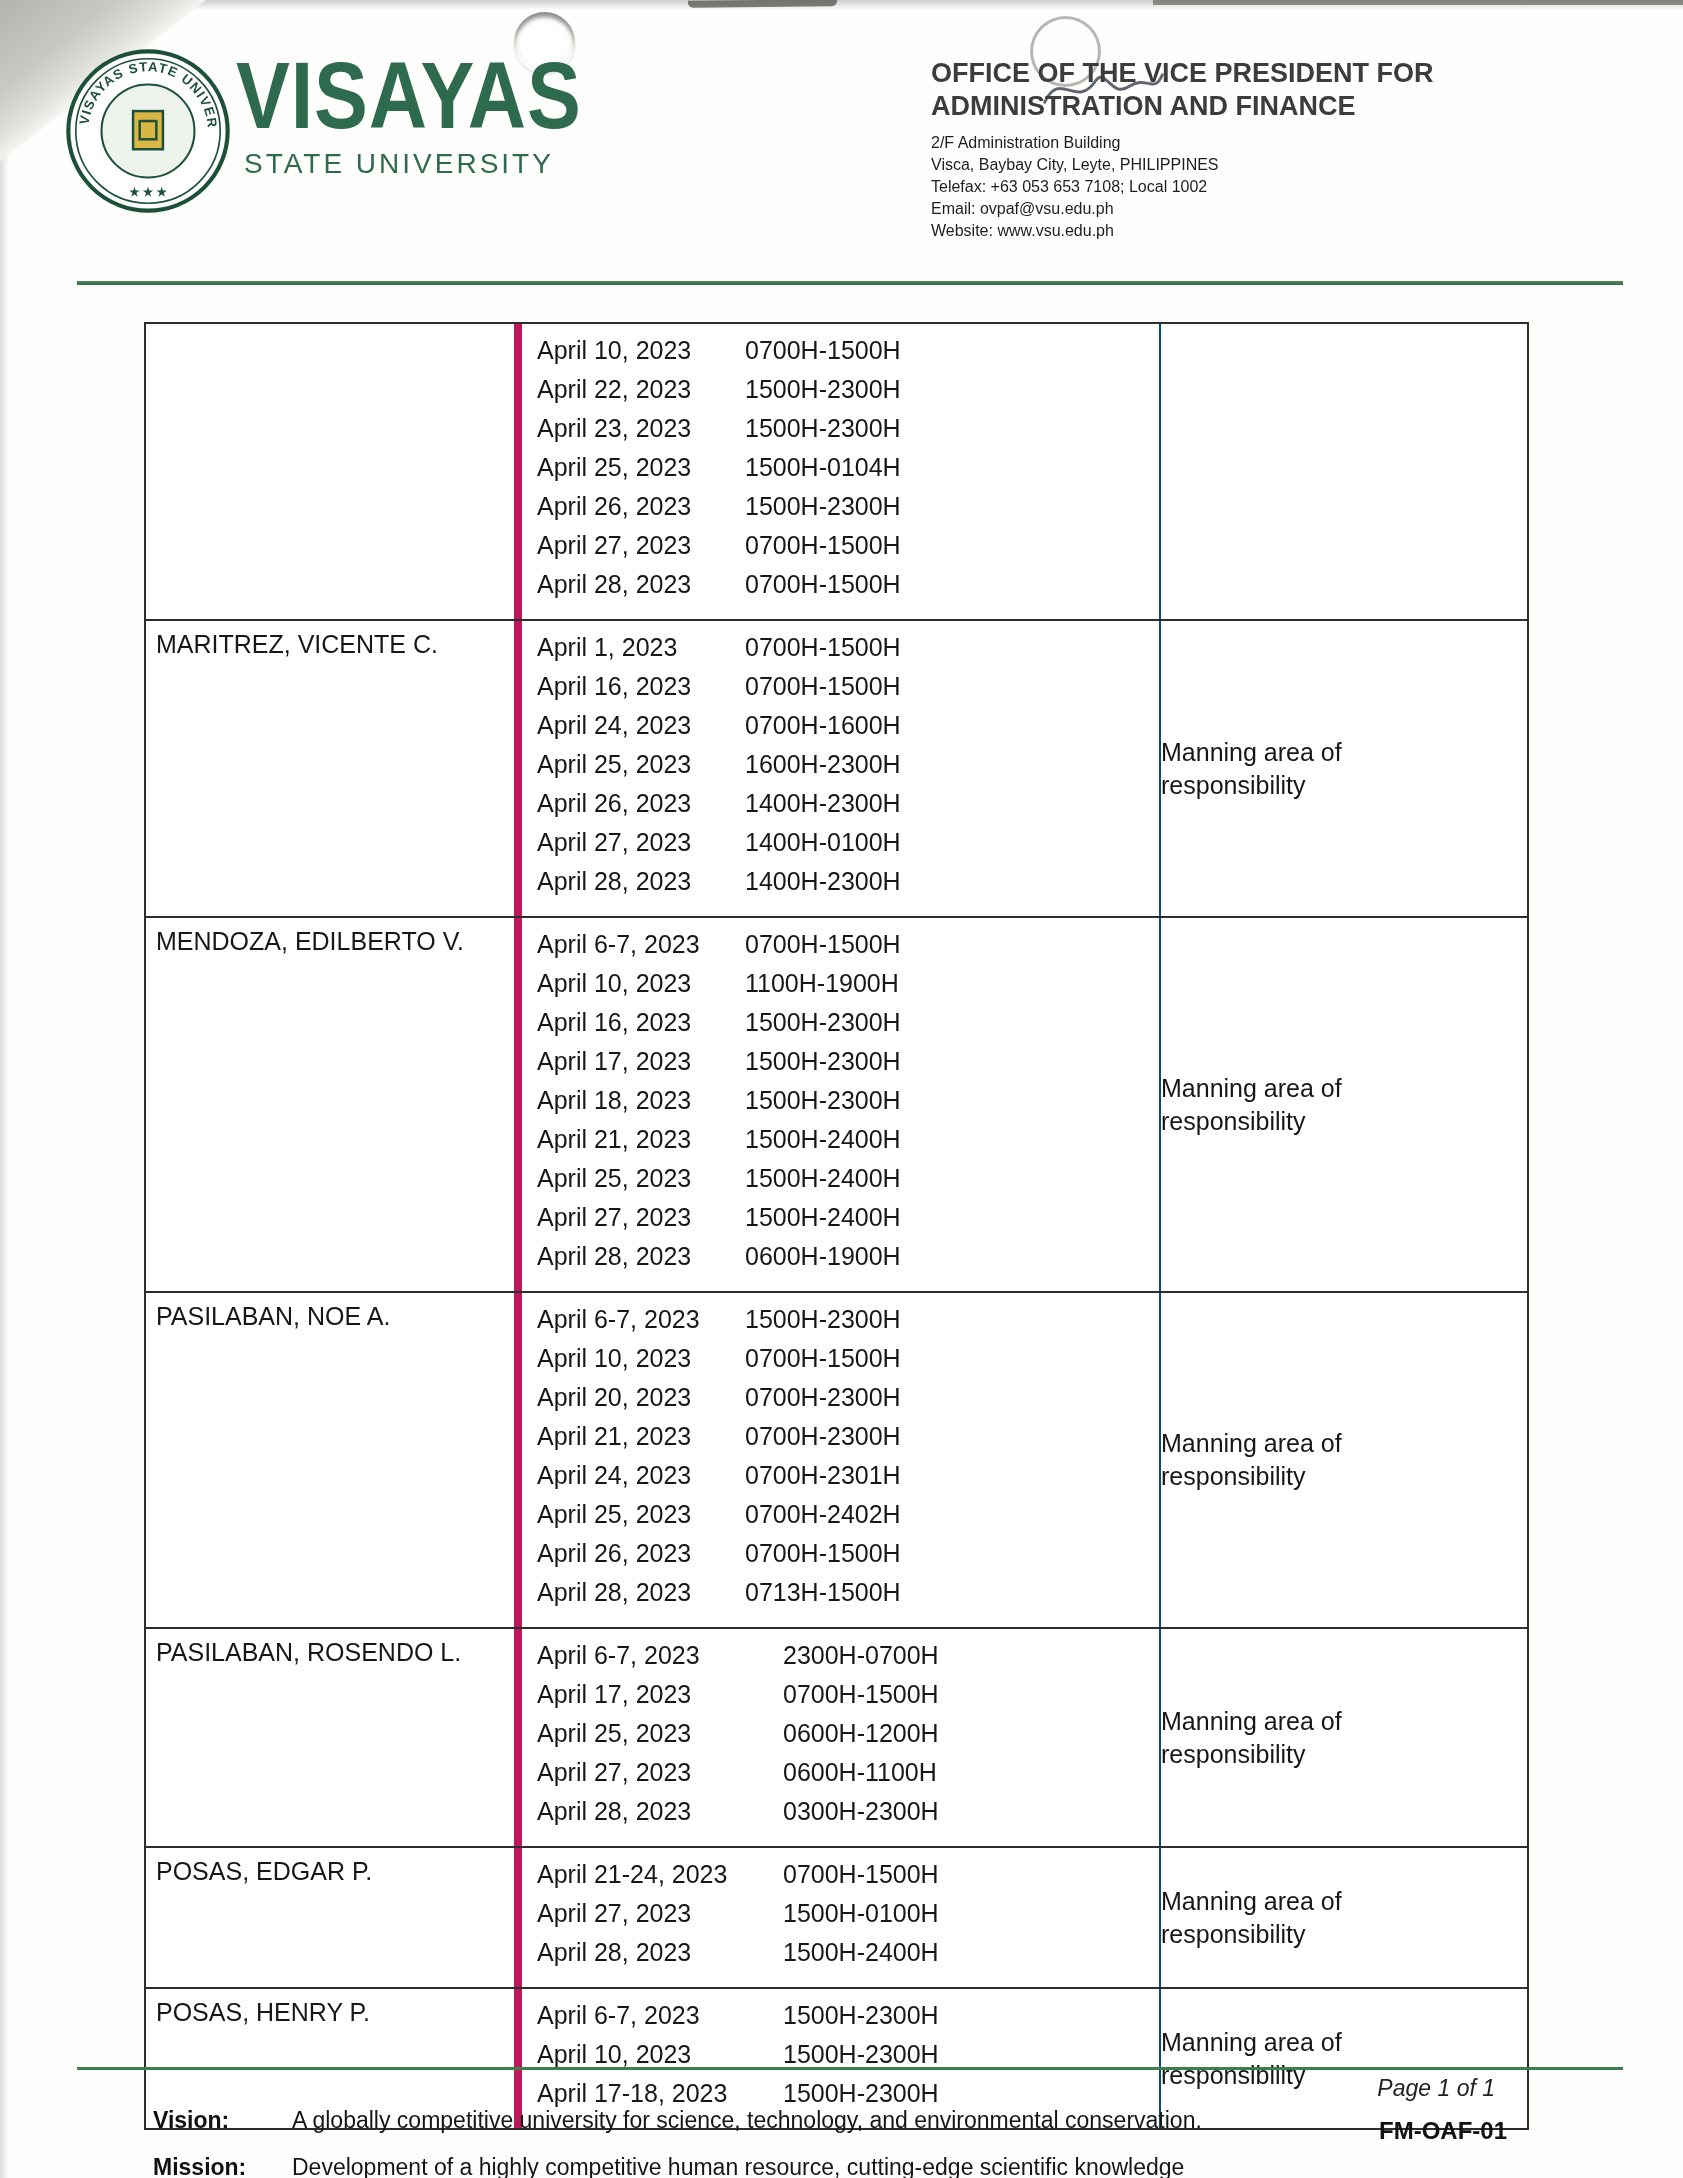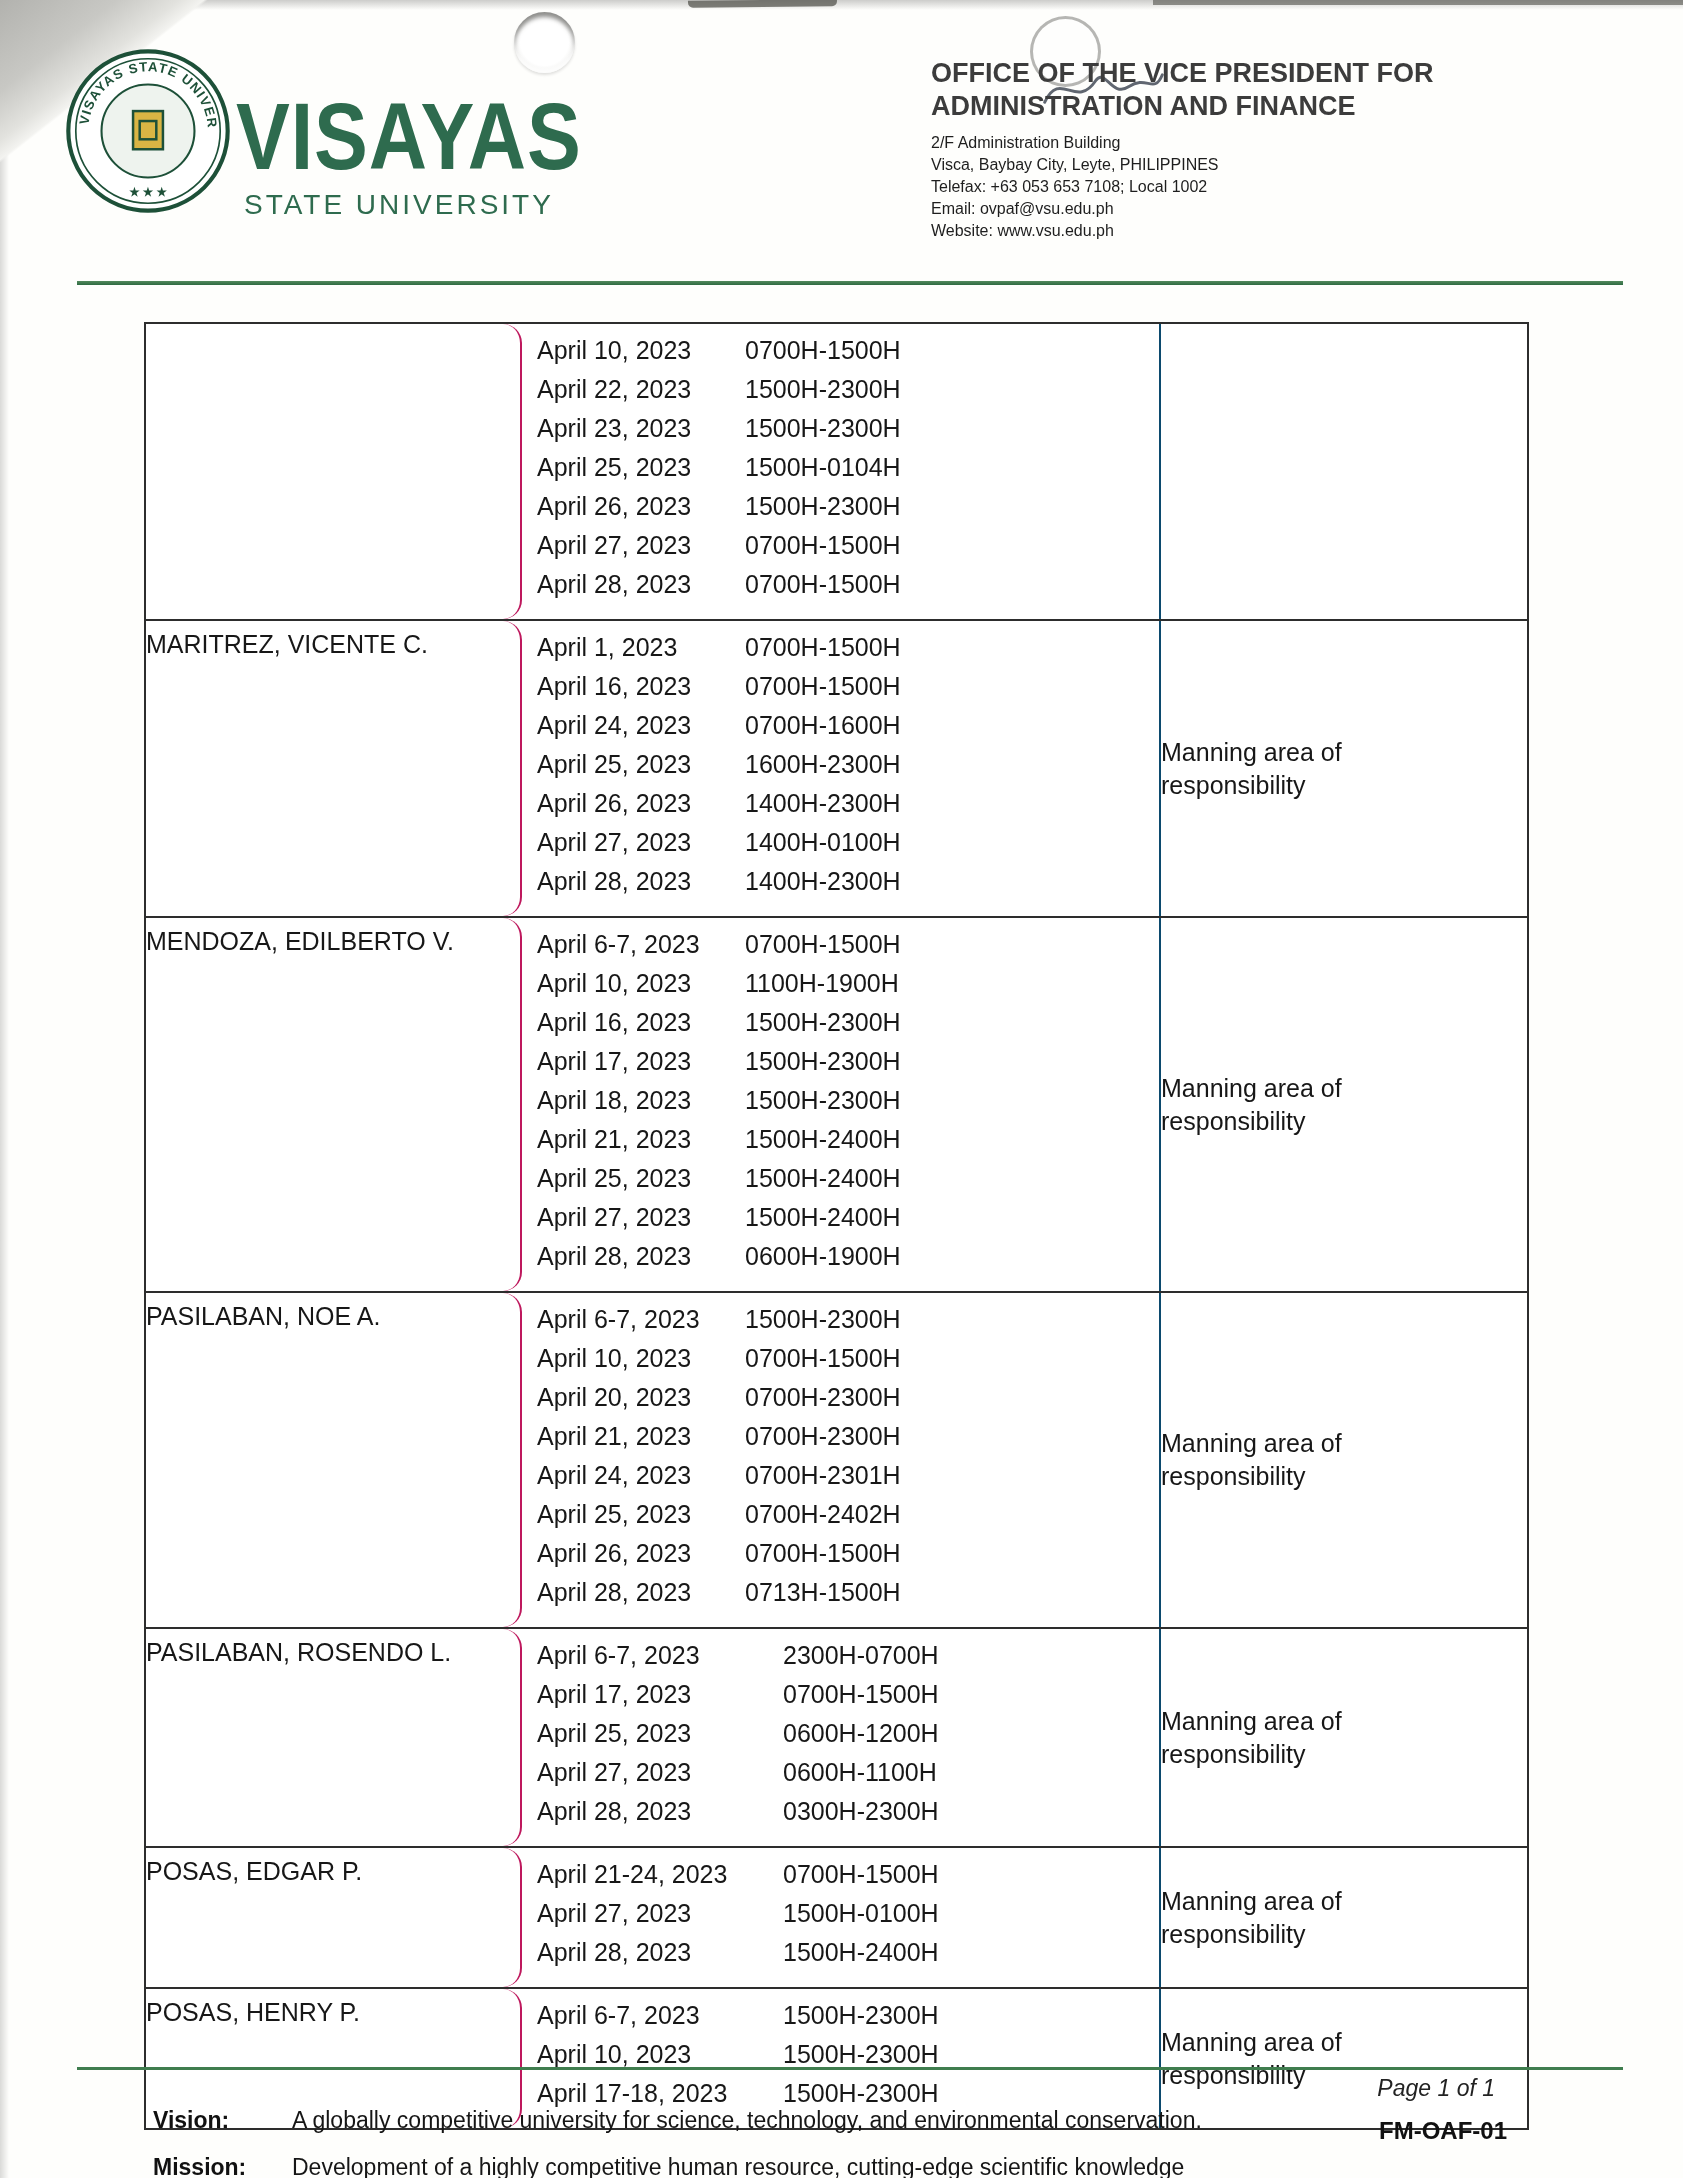--- a/index.html
+++ b/index.html
@@ -17,36 +17,36 @@
   .sliver-2{position:absolute;left:1153px;top:0;width:530px;height:5px;background:#5a5a54;opacity:.65;}
   .hole-a{position:absolute;left:514px;top:12px;width:61px;height:61px;border-radius:50%;
     background:radial-gradient(circle at 50% 48%,#ffffff 55%,#f0f0ee 72%,#d6d6d2 100%);
     box-shadow:inset 0 -4px 3px rgba(255,255,255,.8), inset 0 5px 4px rgba(60,60,56,.55), 0 2px 3px rgba(0,0,0,.12);}
   .hole-b{position:absolute;left:1030px;top:16px;width:65px;height:65px;border-radius:50%;
     border:3px solid rgba(80,80,76,.42);background:rgba(255,255,255,.30);}
   .squiggle{position:absolute;left:1038px;top:65px;width:129px;height:51px;opacity:.8;}
 
   
   .seal{position:absolute;left:65px;top:48px;width:166px;height:166px;}
-  .wordmark{position:absolute;left:236px;top:50px;margin-top:41px;}
+  .wordmark{position:absolute;left:236px;top:50px;}
   .wordmark-main{font-size:95px;font-weight:700;letter-spacing:1px;color:#2e6b4e;line-height:.95;
     transform:scaleX(.85);transform-origin:left top;}
   .wordmark-sub{margin-top:8px;margin-left:8px;font-size:28px;letter-spacing:3px;color:#2e6b4e;}
   .office{position:absolute;left:931px;top:57px;width:634px;}
   .office-title{font-size:27px;font-weight:700;color:#3c3c3c;line-height:1.22;}
   .office-address{margin-top:9px;font-size:16px;color:#1e1e1e;line-height:1.38;}
   .rule-top{position:absolute;left:77px;top:281px;width:1546px;height:4px;
     background:linear-gradient(#52895c,#2f6b42);}
 
   
   .table{position:absolute;left:144px;top:322px;width:1381px;border:2px solid #2d2d2d;background:#fff;}
   .t-row{display:grid;grid-template-columns:376px 639px 1fr;border-top:2px solid #2d2d2d;}
   .t-row:first-child{border-top:none;}
   .cell{font-size:25px;color:#171717;}
-  .cell-name{border-right:2px solid #be185d;padding:7px 0;border-radius:19px;}
+  .cell-name{border-right:8px solid #be185d;padding:7px 10px;}
   .name-text{display:block;max-width:315px;line-height:1.3;}
   .cell-sched{border-right:2px solid #0c4a6e;padding:7px 0 15px 15px;}
   .sched-line{display:grid;grid-template-columns:208px 1fr;line-height:39px;}
   .t-row:nth-child(n+5) .sched-line{grid-template-columns:246px 1fr;}
   .cell-remark{display:flex;align-items:center;}
   .remark-text{max-width:223px;line-height:1.32;}
 
   
   .rule-bottom{position:absolute;left:77px;top:2067px;width:1546px;height:3px;background:#3f7d4e;}
   .page-label{position:absolute;top:2075px;right:188px;font-size:23px;font-style:italic;color:#222;}

